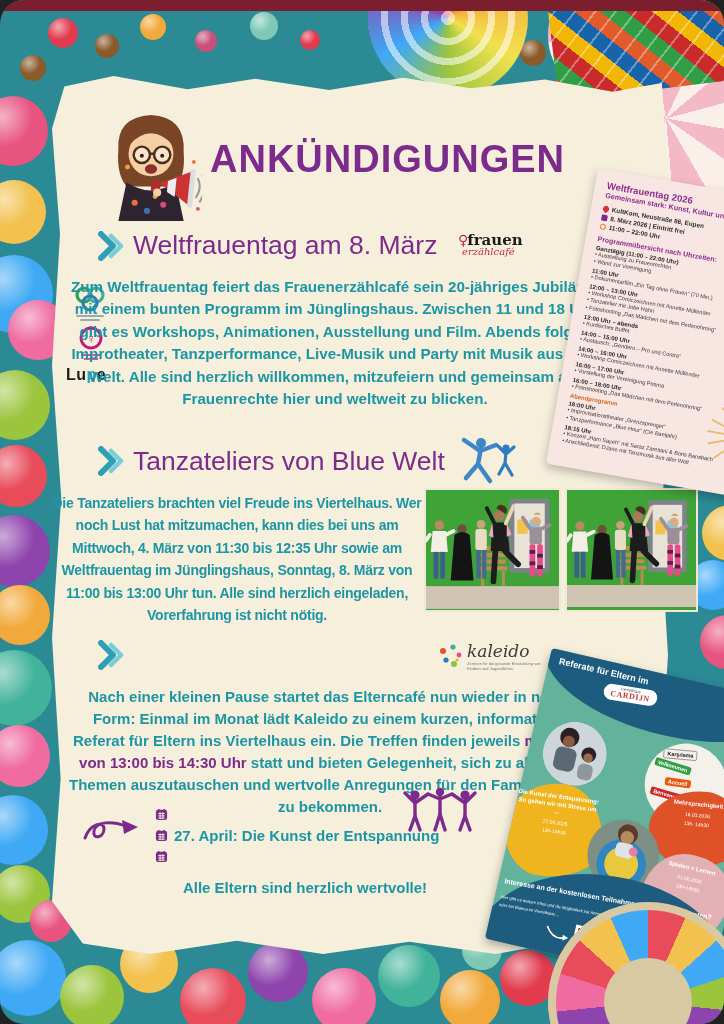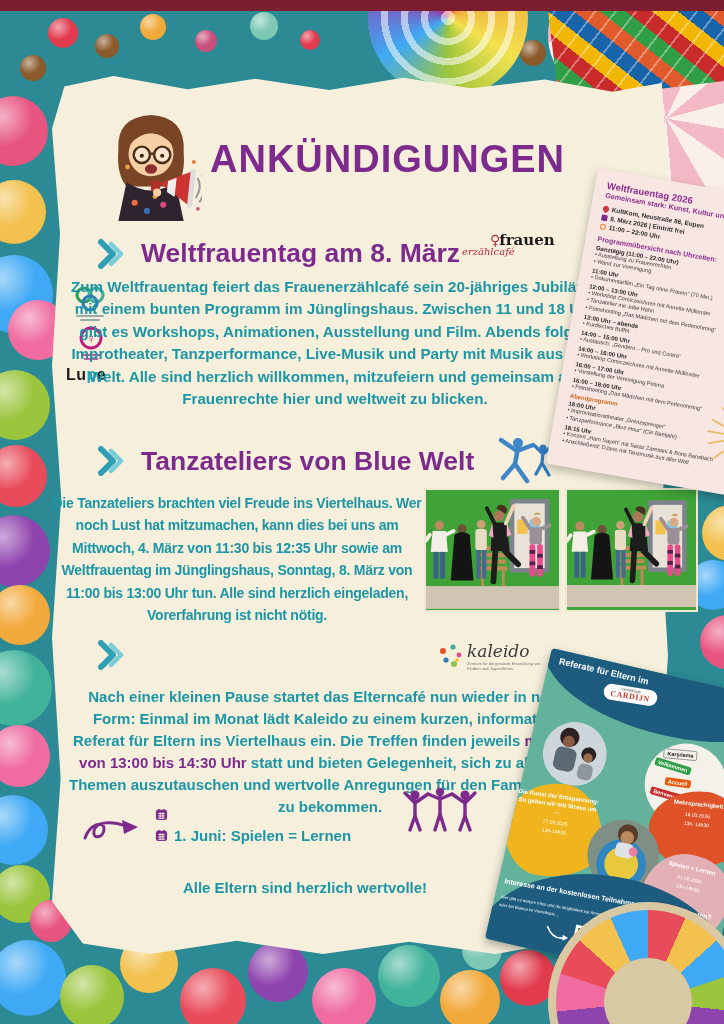--- a/index.html
+++ b/index.html
@@ -1,18 +1,18 @@
 <!DOCTYPE html>
 <html><head>
 <meta charset="utf-8">
 <style>
   html,body{margin:0;padding:0;background:#222;}
   *{box-sizing:border-box;}
   .page{position:relative;width:724px;height:1024px;margin:0 auto;overflow:hidden;
-        background:#2b8a94;font-family:"Liberation Sans",sans-serif;}
+        background:#2b8a94;font-family:"Liberation Sans",sans-serif;border-radius:24px;}
   
   .decor-ball{position:absolute;border-radius:50%;}
   .plaid{position:absolute;left:552px;top:-14px;width:190px;height:104px;transform:rotate(-7deg);
          background:
            repeating-linear-gradient(-45deg,rgba(255,255,255,.35) 0 2px,transparent 2px 16px),
            repeating-linear-gradient(45deg,#e05a2b 0 16px,#2f9e44 16px 32px,#c92a2a 32px 48px,#f2b705 48px 64px,#1864ab 64px 80px);
          z-index:2;}
   .lolli{position:absolute;border-radius:50%;z-index:1;}
   .lolli1{left:368px;top:-62px;width:160px;height:160px;
      background:repeating-radial-gradient(circle at 50% 50%,rgba(255,255,255,.55) 0 7px,rgba(255,255,255,0) 7px 20px),
@@ -32,30 +32,30 @@
   
   .paper{position:absolute;left:52px;top:76px;width:616px;height:878px;background:#f6efdc;z-index:3;
      clip-path:polygon(2% 1.2%,10% 0%,22% 1.5%,33% .3%,45% 1.6%,57% .2%,68% 1.4%,80% .4%,91% 1.8%,99% .8%,
        100% 12%,98.6% 25%,100% 38%,98.8% 52%,100% 66%,98.7% 80%,100% 93%,97% 99.5%,85% 98.4%,72% 100%,
        58% 98.6%,44% 100%,30% 98.5%,16% 100%,5% 98.8%,0% 94%,1.4% 80%,0% 64%,1.5% 48%,0% 33%,1.3% 18%,0% 6%);}
   .content{position:absolute;inset:0;z-index:4;}
   .abs{position:absolute;}
   
   .main-title{left:210px;top:138px;font-size:38px;font-weight:bold;color:#7c2b8c;letter-spacing:1px;}
   .sec-head{display:flex;align-items:center;gap:9px;}
-  .sec-head h2{margin:8px;font-size:26.5px;font-weight:bold;color:#7c2b8c;}
+  .sec-head h2{margin:0;font-size:26.5px;font-weight:normal;color:#7c2b8c;}
   .teal-par{color:#1c96a5;font-weight:bold;text-align:center;}
   .par1{left:70px;top:276px;width:530px;font-size:15.2px;line-height:22.4px;}
   .par2{left:52px;top:492px;width:370px;font-size:14px;line-height:22.4px;letter-spacing:-.25px;}
   .par3{left:68px;top:686px;width:524px;font-size:15px;line-height:22px;}
   .hl-purple{color:#7c2b8c;}
   .closing{left:90px;top:876px;width:430px;font-size:15px;line-height:24px;}
   
   .fc-logo{left:458px;top:233px;font-family:"DejaVu Serif",serif;line-height:1;}
-  .fc-line1{font-size:15px;font-weight:bold;color:#1b1b1b;margin-left:32px;}
+  .fc-line1{font-size:15px;font-weight:bold;color:#1b1b1b;}
   .fc-sym{color:#c0273c;font-size:14px;margin-right:-1px;}
   .fc-line2{font-size:10px;font-style:italic;color:#c0273c;margin-top:-1px;margin-left:4px;}
   .lupe{left:66px;top:366px;font-size:16px;font-weight:bold;color:#1b1b1b;letter-spacing:.5px;}
   .lupe-p{color:#2aa5b5;}
   .kaleido-logo{left:437px;top:643px;display:flex;gap:4px;align-items:flex-start;}
   .kaleido-name{font-family:"DejaVu Serif",serif;font-style:italic;font-size:17px;color:#3a3a3a;line-height:1;}
   .kaleido-tag{font-size:4px;color:#777;width:80px;line-height:1.2;margin-top:2px;}
   
   .photo{border:2px solid #efe8d5;background:#3fa337;}
   .photo1{left:424px;top:488px;width:137px;height:124px;}
@@ -372,21 +372,37 @@
               <line x1="10" y1="1" x2="10" y2="4" stroke="#7C2B8C" stroke-width="1.6"></line>
               <g stroke="#f6efdc" stroke-width="1">
                 <line x1="3.5" y1="6" x2="10.5" y2="6"></line>
                 <line x1="3.5" y1="8.5" x2="10.5" y2="8.5"></line>
                 <line x1="3.5" y1="11" x2="10.5" y2="11"></line>
                 <line x1="5.5" y1="4.5" x2="5.5" y2="12"></line>
                 <line x1="8.5" y1="4.5" x2="8.5" y2="12"></line>
               </g>
             </svg>
           </span>
-          <span>1. Juni: Spielen = Lernen</span>
+          <span>27. April: Die Kunst der Entspannung</span>
+        </div>
+        <div class="date-row">
+          <span class="cal">
+            <svg width="13" height="13" viewBox="0 0 14 14">
+              <rect x="1" y="2" width="12" height="11" rx="2.5" fill="#7C2B8C"></rect>
+              <line x1="4" y1="1" x2="4" y2="4" stroke="#7C2B8C" stroke-width="1.6"></line>
+              <line x1="10" y1="1" x2="10" y2="4" stroke="#7C2B8C" stroke-width="1.6"></line>
+              <g stroke="#f6efdc" stroke-width="1">
+                <line x1="3.5" y1="6" x2="10.5" y2="6"></line>
+                <line x1="3.5" y1="8.5" x2="10.5" y2="8.5"></line>
+                <line x1="3.5" y1="11" x2="10.5" y2="11"></line>
+                <line x1="5.5" y1="4.5" x2="5.5" y2="12"></line>
+                <line x1="8.5" y1="4.5" x2="8.5" y2="12"></line>
+              </g>
+            </svg>
+          </span>
         </div>
       </div>
     <svg class="abs" style="left:402px;top:786px" width="76" height="46" viewBox="0 0 76 46">
       <g stroke="#7c2b8c" stroke-width="3.4" stroke-linecap="round" fill="#7c2b8c">
         <circle cx="13" cy="9" r="4.6" stroke="none"></circle>
           <circle cx="38" cy="6" r="4.2" stroke="none"></circle>
           <circle cx="63" cy="9" r="4.6" stroke="none"></circle>
         <g fill="none">
           <path d="M13 14 L13 30 M38 11 L38 28 M63 14 L63 30"></path>
           <path d="M13 17 L26 8 M38 13 L26 8 M38 13 L50 8 M63 17 L50 8 M13 17 L3 7 M63 17 L73 7"></path>

